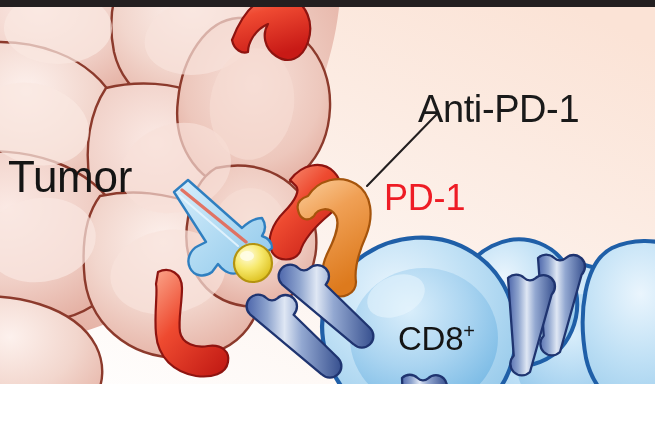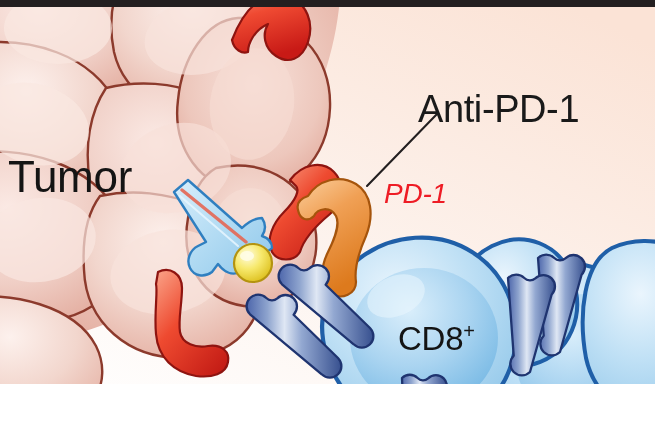--- a/index.html
+++ b/index.html
@@ -30,24 +30,23 @@
     left: 418px;
     top: 12px;
     font-size: 38px;
     color: #1a1a1a;
     letter-spacing: -0.4px;
   }
   #label-anti div { margin-bottom: 2px; }
   #label-pd1 {
     left: 384px;
     top: 180px;
-    font-size: 28px;
+    font-size: 36px;
     color: #ee1c25;
     letter-spacing: -0.2px;
-    font-style: italic;
   }
   #label-tumor {
     left: 8px;
     top: 155px;
     font-size: 44px;
     color: #141414;
     letter-spacing: -0.3px;
   }
   #label-cd8 {
     left: 362px;

